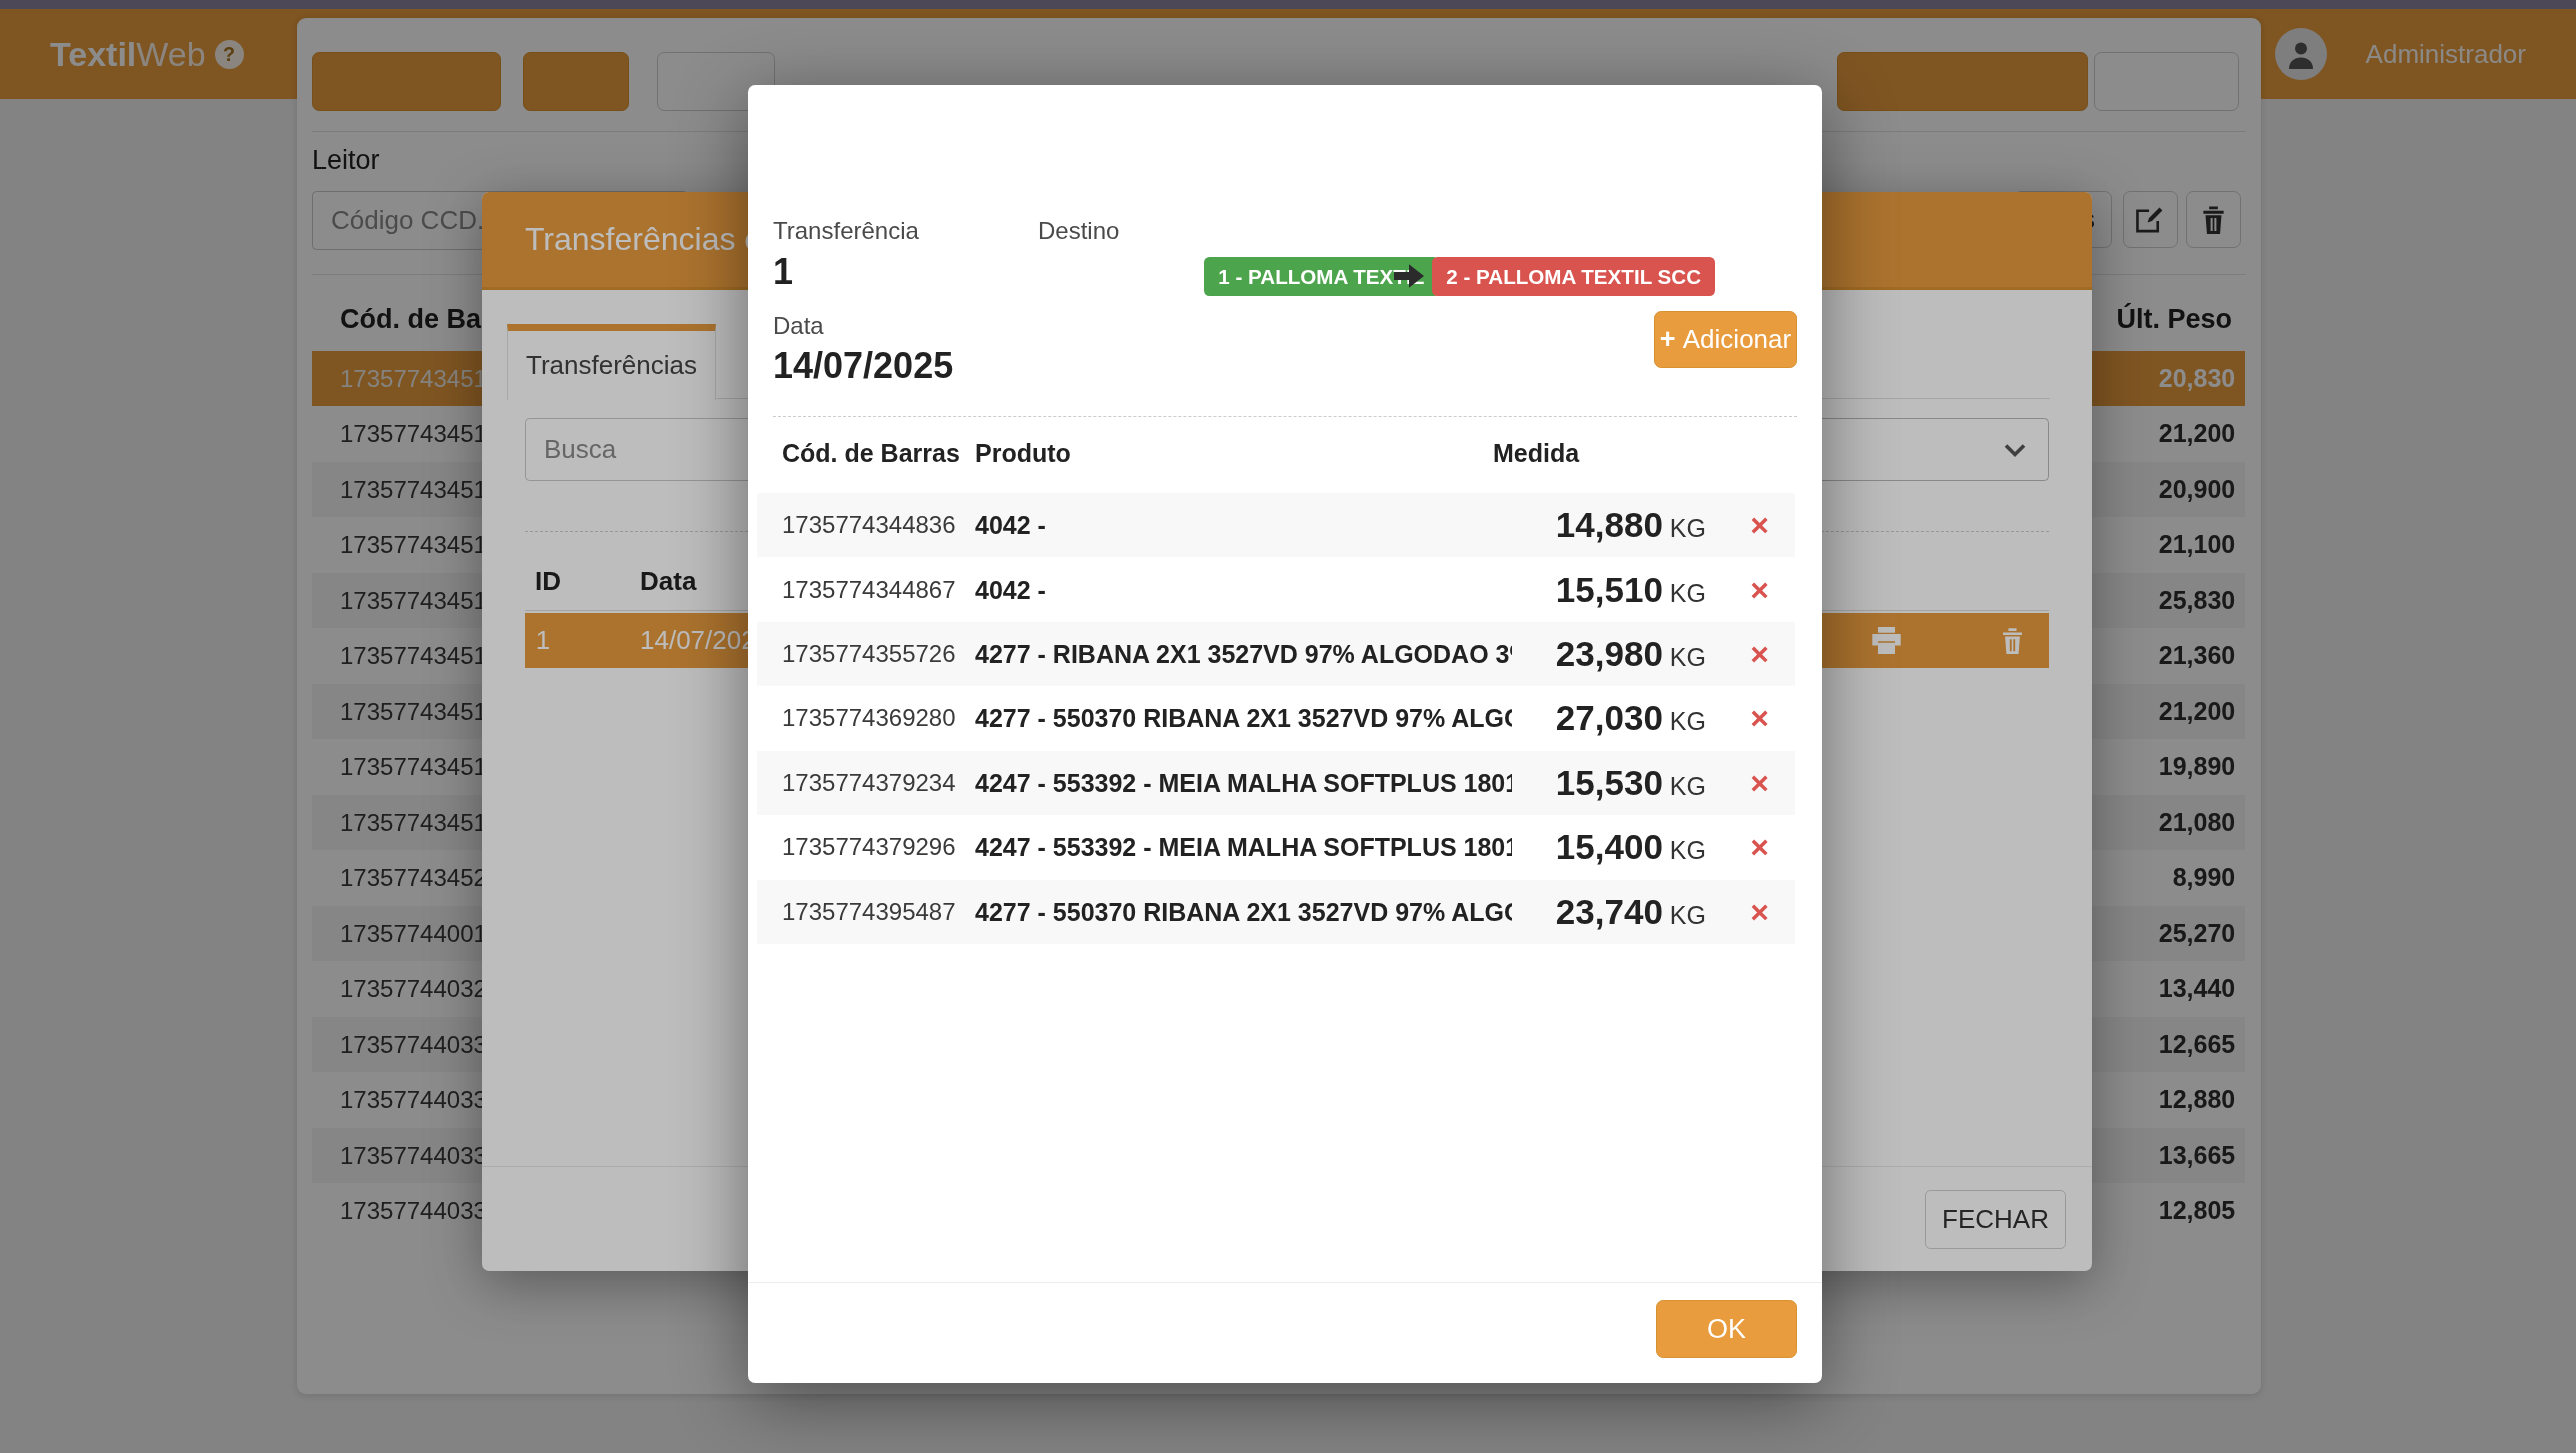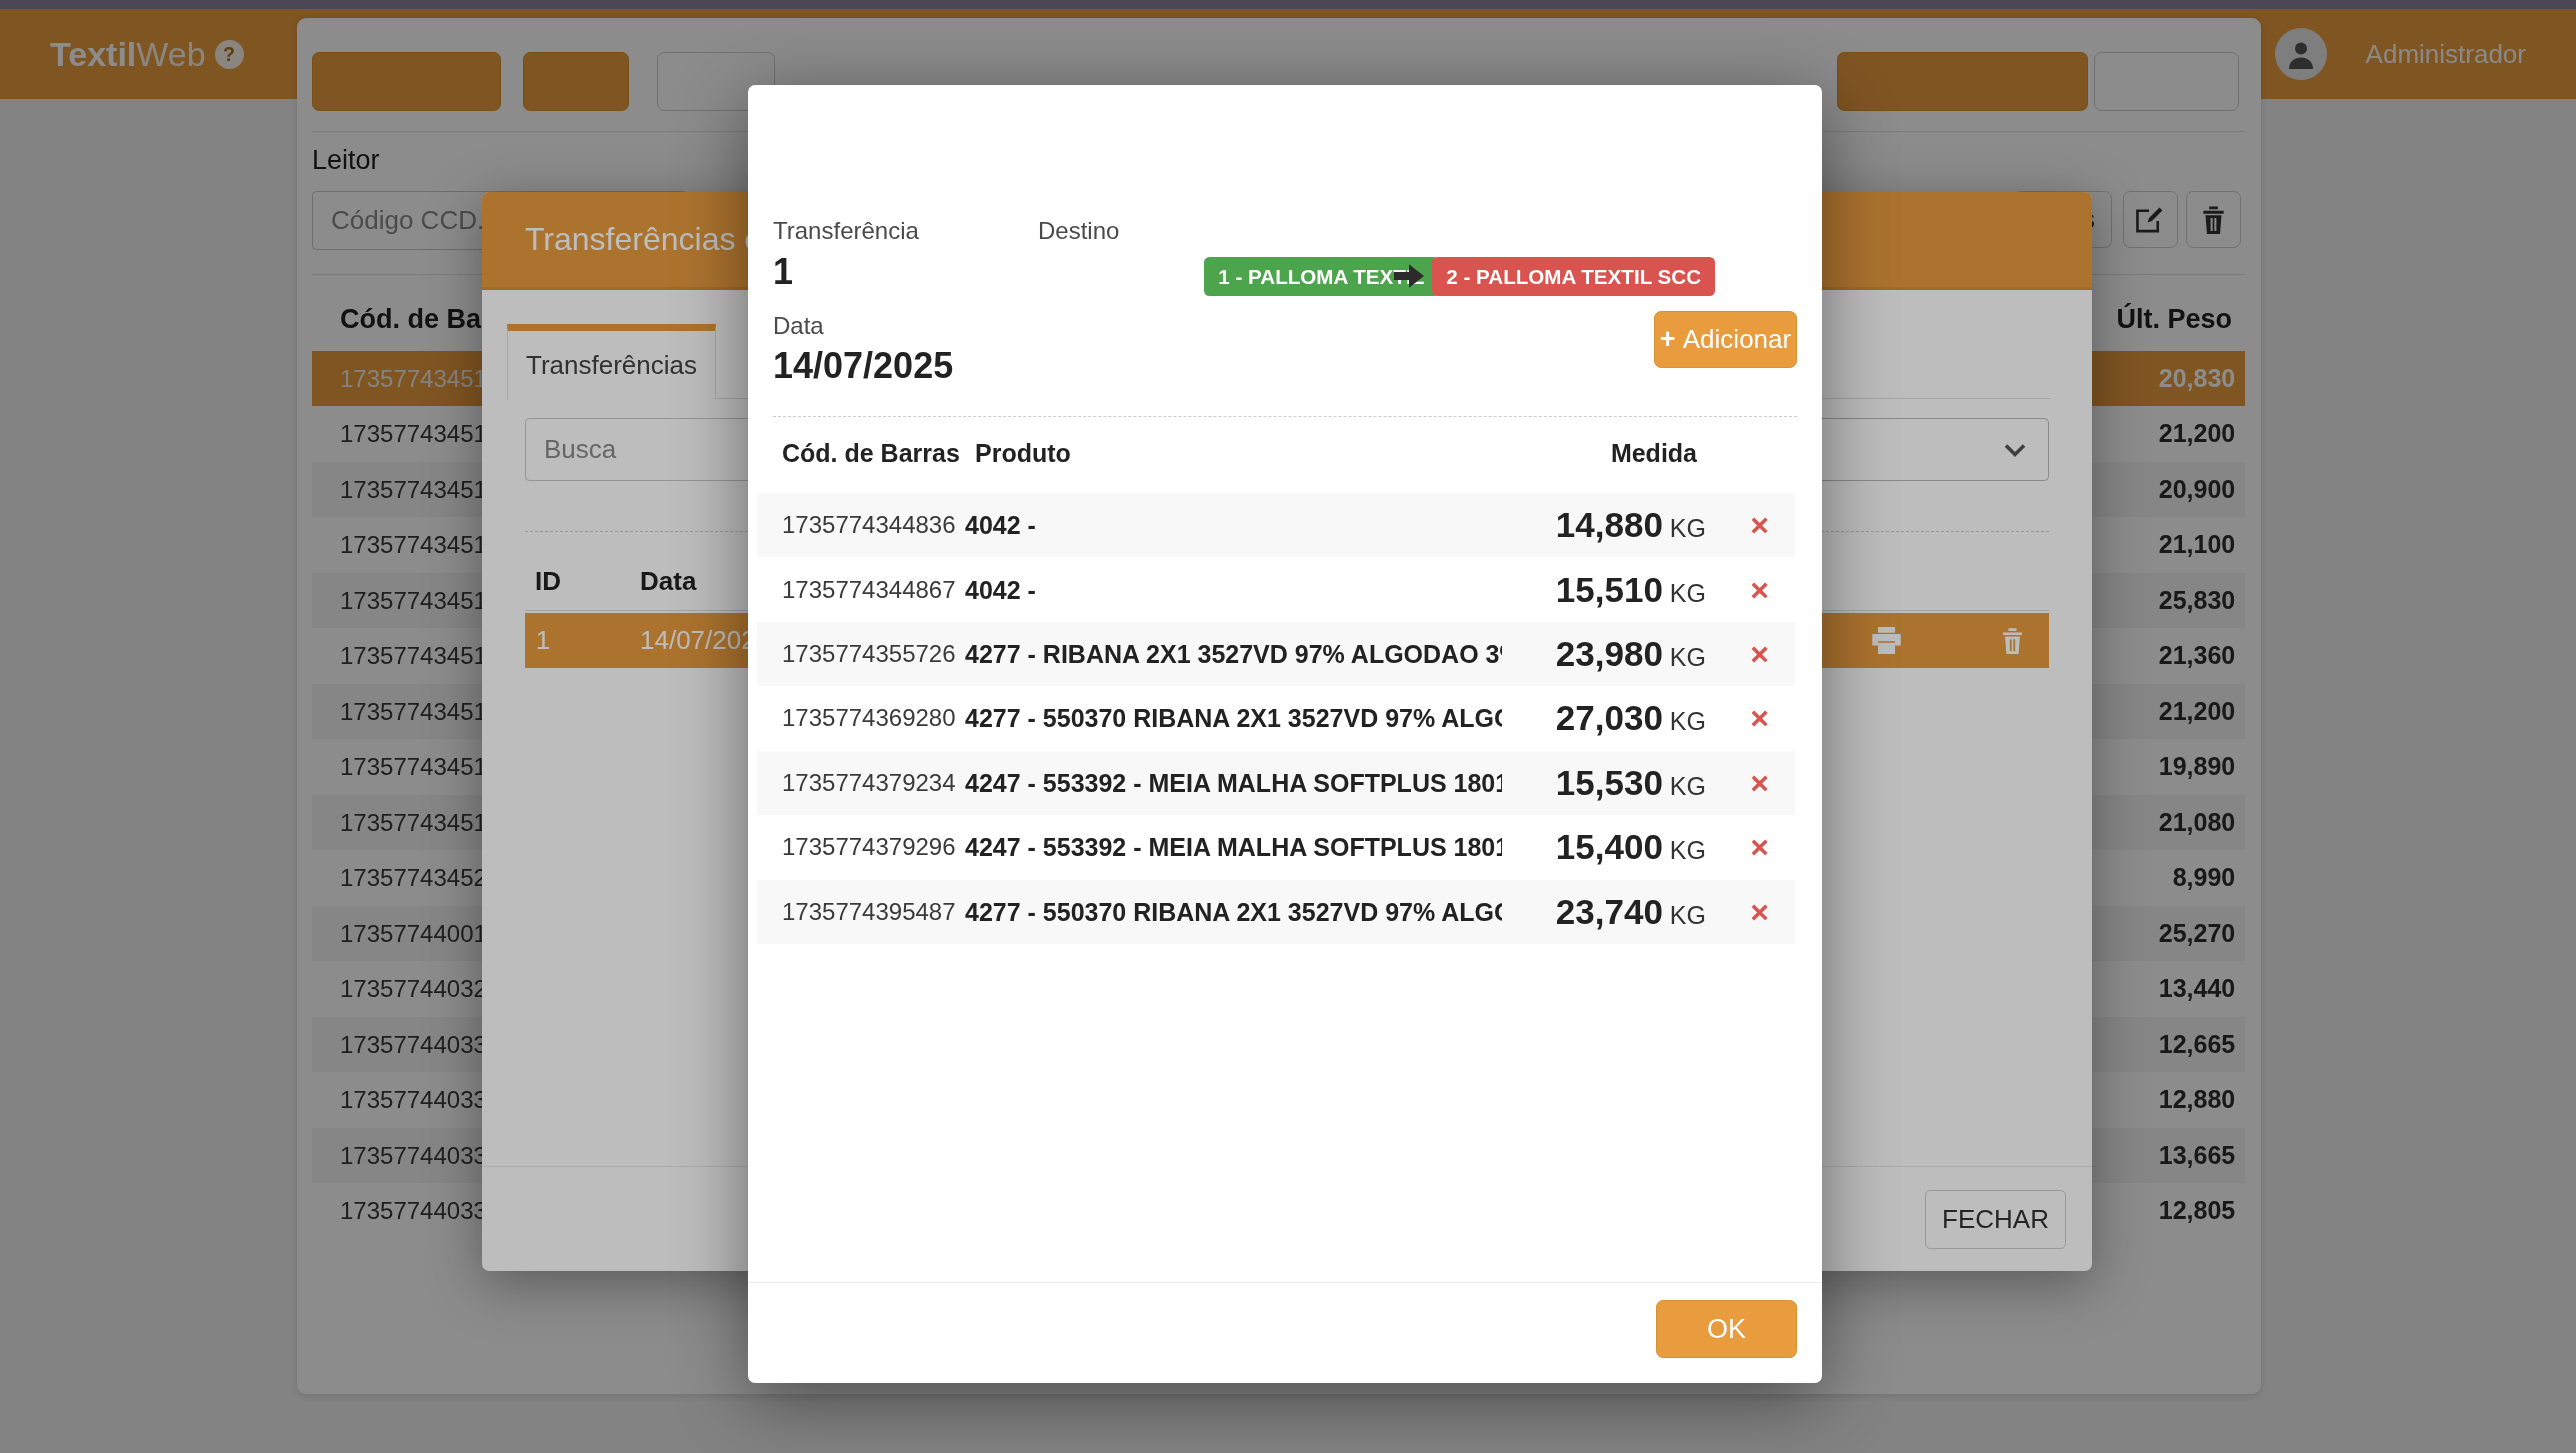--- a/index.html
+++ b/index.html
@@ -89,21 +89,21 @@
   .flabel{position:absolute;font-size:24px;color:var(--muted)}
   .fvalue{position:absolute;font-size:36px;font-weight:bold;color:#222}
   .badge{position:absolute;height:39px;border-radius:5.4px;color:#fff;font-weight:bold;font-size:20.6px;
          display:flex;align-items:center;padding:0 14.3px;white-space:nowrap}
   .addbtn{left:906px;top:226px;width:143px;height:57px;border-radius:7.2px;gap:7.2px;font-size:26px}
   .addbtn b{font-size:27px}
   .m1th{position:absolute;top:354px;font-weight:bold;font-size:25px;color:#222}
   .m1row{position:absolute;left:9px;width:1038px;height:64px;display:flex;align-items:center;cursor:default}
   .m1row.stripe{background:#f8f8f8}
   .m1row .bc{position:absolute;left:25px;font-size:24px;color:#3a3a3a}
-  .m1row .prod{position:absolute;left:208px;width:537px;font-size:25px;font-weight:bold;color:#222;
+  .m1row .prod{position:absolute;left:218px;width:537px;font-size:25px;font-weight:bold;color:#222;
                white-space:nowrap;overflow:hidden}
   .m1row .med{position:absolute;left:627px;width:322px;text-align:right;font-size:25px;color:#333}
   .m1row .med b{font-size:35px;color:#222}
   .m1row .rm{position:absolute;left:983px;width:39px;text-align:center;color:var(--red);
              font-weight:900;font-size:32px;cursor:pointer}
   .m1foot{position:absolute;left:0;top:1197px;width:100%;border-top:1.8px solid #ececec}
   .okbtn{left:908px;top:1215px;width:141px;height:58px;border-radius:7.2px;font-size:27px}
 </style>
 </head>
 <body>
@@ -430,21 +430,21 @@
 
     <div class="btn solid addbtn">
       <b>+</b>
       <span>Adicionar</span>
     </div>
 
     <div class="abs dashed" style="left:25px;top:331px;width:1024px"></div>
 
     <div class="m1th" style="left:34px">Cód. de Barras</div>
     <div class="m1th" style="left:227px">Produto</div>
-    <div class="m1th" style="left:627px;width:322px;text-align:right">Medida</div>
+    <div class="m1th" style="left:627px;width:322px;text-align:center">Medida</div>
 
     <div class="m1row stripe" style="top:408px">
       <span class="bc">1735774344836</span>
       <span class="prod">4042 -</span>
       <span class="med"><b>14,880</b><span> KG</span></span>
       <span class="rm">×</span>
     </div>
     <div class="m1row" style="top:473px">
       <span class="bc">1735774344867</span>
       <span class="prod">4042 -</span>

